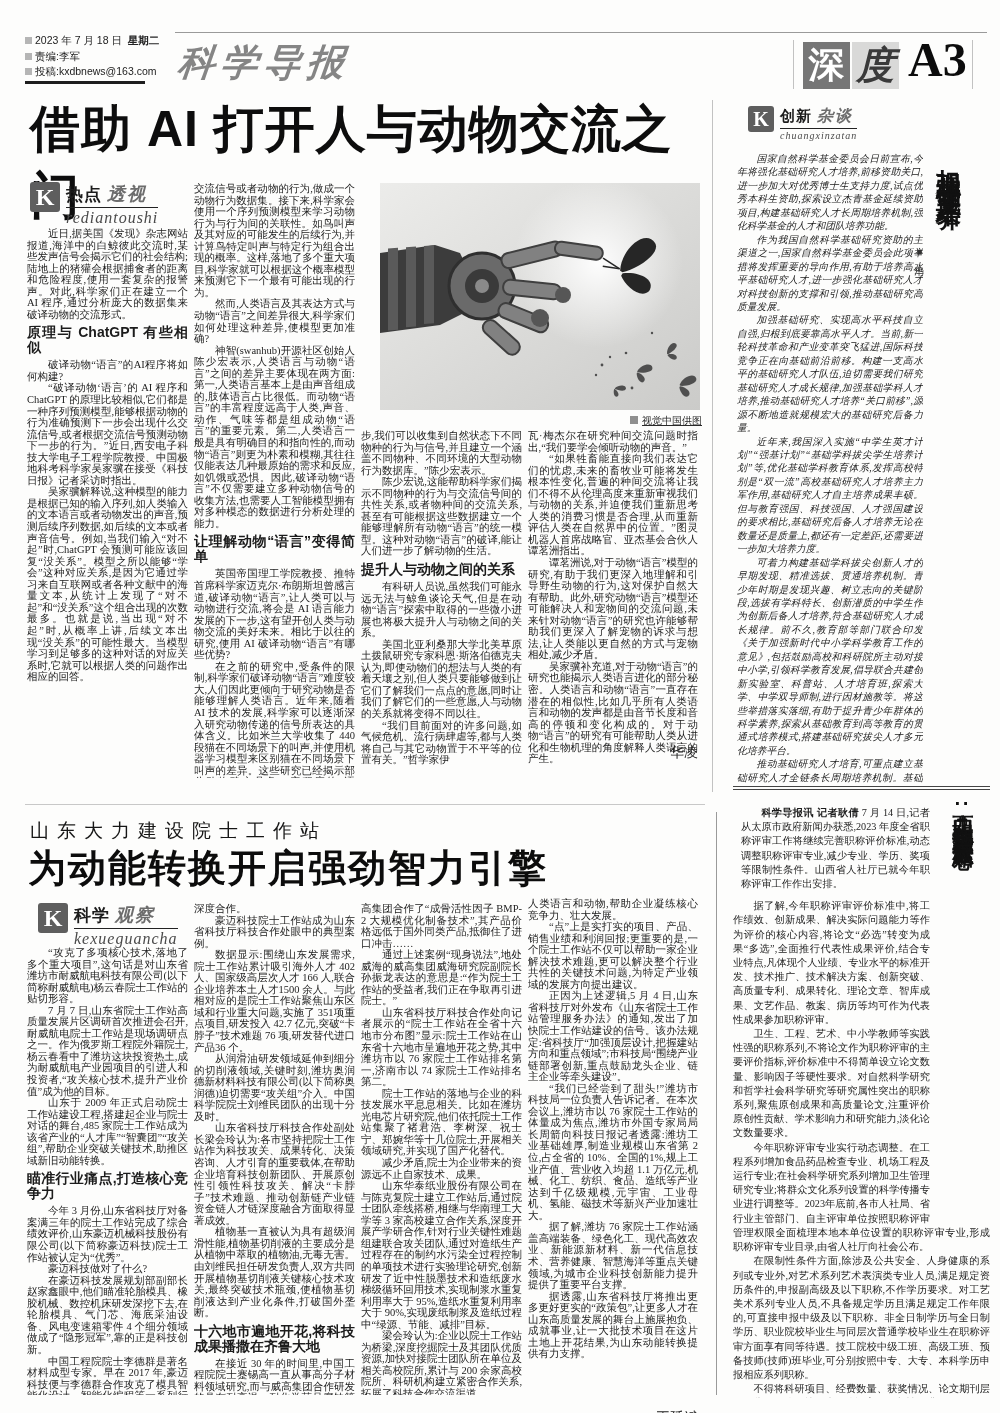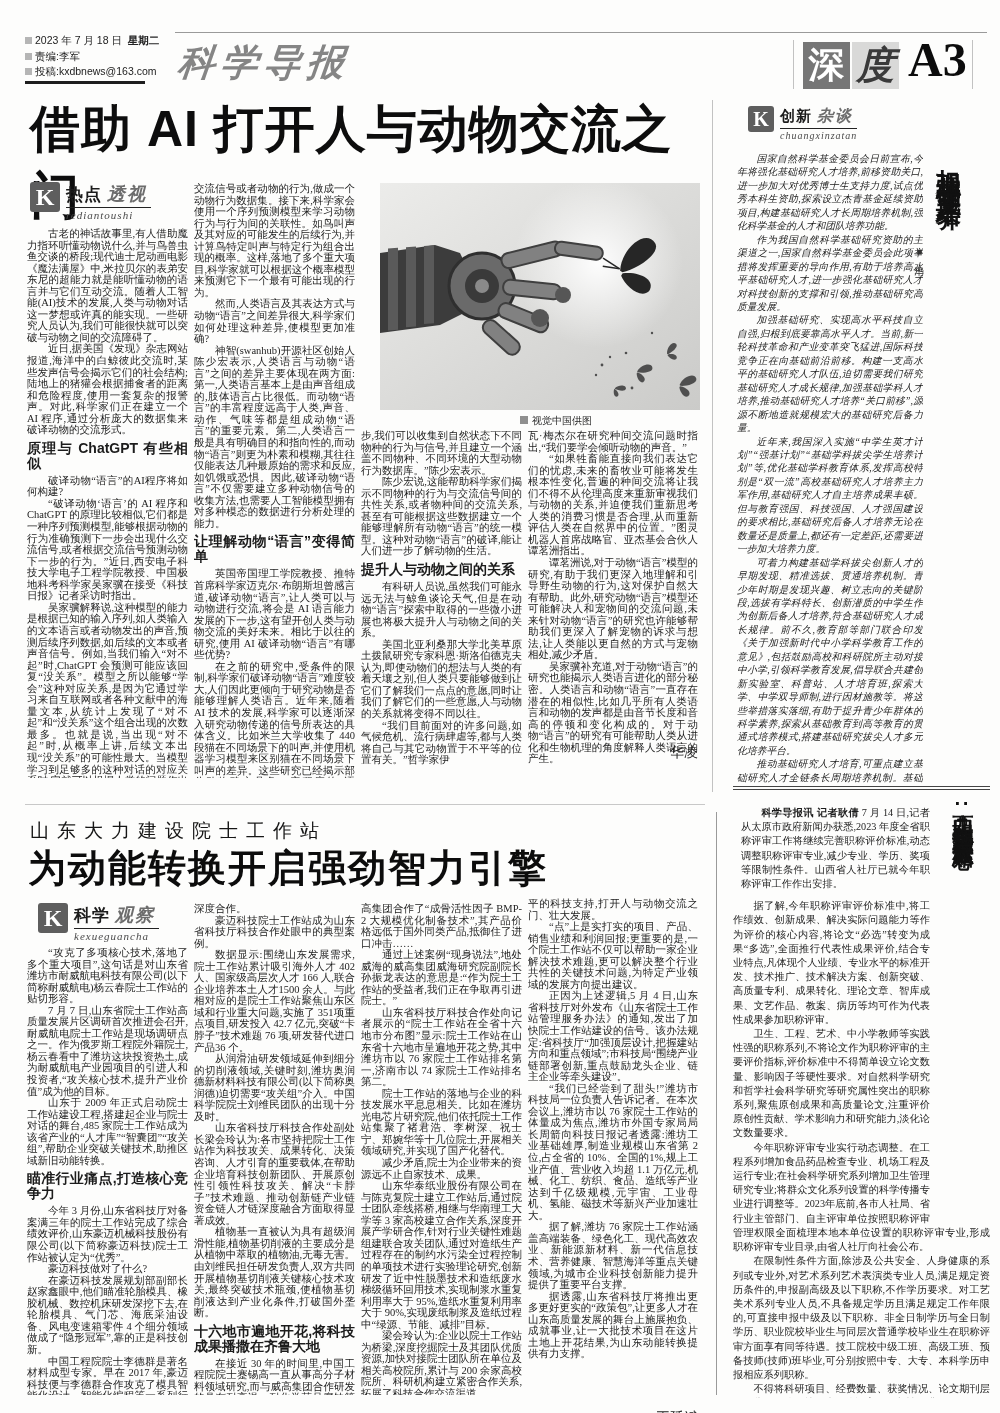--- a/index.html
+++ b/index.html
@@ -17,32 +17,32 @@
   .b1{background:#767676;color:#fff;font-size:36px;font-weight:bold;}
   .b2{background:#d9d9d8;color:#3a3a3a;font-size:38px;font-weight:bold;font-style:italic;}
   .pageno{font-size:48px;font-weight:bold;color:#0c0c0c;font-family:"Liberation Serif",serif;}
   
   .klabel{display:flex;align-items:flex-start;}
   .kbox{width:30px;height:30px;background:#5e5e5e;color:#fff;font-family:"Liberation Serif",serif;
         font-weight:bold;font-size:24px;line-height:30px;text-align:center;border-radius:3px;margin-right:6px;}
   .ltxt .row1{display:flex;align-items:baseline;border-bottom:1.5px solid #222;padding:0 4px 1px 0;}
   .lbold{font-weight:bold;font-size:17px;letter-spacing:1px;font-family:"Liberation Sans",sans-serif;}
   .lscript{font-size:18px;font-style:italic;font-weight:bold;color:#6d6d6d;margin-left:5px;letter-spacing:2px;}
-  .lpinyin{font-style:italic;font-size:11px;color:#4a4a4a;letter-spacing:1px;padding-top:1px;}
+  .lpinyin{font-style:italic;font-size:16px;color:#4a4a4a;letter-spacing:1px;padding-top:1px;}
   
   .col{overflow:hidden;font-size:10.5px;line-height:11.55px;text-align:justify;}
   .col p{margin:0;text-indent:2em;}
   .col p.noind{text-indent:0;}
   .sub{font-family:"Liberation Sans",sans-serif;font-weight:bold;font-size:14px;line-height:15px;
        text-indent:0 !important;margin:5px 0 4px 0 !important;}
   .kaicol{font-style:italic;font-size:9.8px;line-height:13.45px;text-align:justify;overflow:hidden;}
   .kaicol p{margin:0;text-indent:2em;}
   .vtitle{writing-mode:vertical-rl;font-family:"Liberation Sans",sans-serif;font-weight:bold;color:#111;}
   .byline{font-weight:normal;text-align:right;font-size:14px;margin-top:28px;}
-  .caption{font-size:10px;color:#2a2a2a;}
+  .caption{font-size:10px;color:#2a2a2a;text-align:right;text-decoration:underline;}
   .caption .sq{display:inline-block;width:8px;height:8px;background:#8f8f8f;margin-right:4px;}
   .vline{position:absolute;width:1px;background:#c2c2c2;}
   .dbl{border-top:1px solid #444;border-bottom:1px solid #444;height:2px;}
   .lede-b{font-weight:bold;}
 </style>
 </head>
 <body>
 
 <div class="abs rule" style="left:175px;top:32px;width:812px;height:1px;"></div>
 
@@ -140,21 +140,20 @@
         <circle cx="216" cy="192" r="1.2"></circle>
         <circle cx="246" cy="170" r="1.3"></circle>
         <circle cx="252" cy="205" r="1.4"></circle>
         <circle cx="272" cy="150" r="1.2"></circle>
     </g>
   </svg>
 </div>
 <div class="abs caption" style="left:520px;top:414px;width:182px;"><span class="sq"></span><span>视觉中国供图</span></div>
 
 <div class="abs col" style="left:27px;top:228px;width:161px;height:550px;">
-  <p>古老的神话故事里,有人借助魔力指环听懂动物说什么,并与鸟兽虫鱼交谈的桥段;现代迪士尼动画电影《魔法满屋》中,米拉贝尔的表弟安东尼的超能力就是能听懂动物的语言并与它们互动交流。随着人工智能(AI)技术的发展,人类与动物对话这一梦想或许真的能实现。一些研究人员认为,我们可能很快就可以突破与动物之间的交流障碍了。</p>
   <p>近日,据美国《发现》杂志网站报道,海洋中的白鲸彼此交流时,某些发声信号会揭示它们的社会结构;陆地上的猪獾会根据捕食者的距离和危险程度,使用一套复杂的报警声。对此,科学家们正在建立一个 AI 程序,通过分析庞大的数据集来破译动物的交流形式。</p>
   <p class="sub">原理与 ChatGPT 有些相似</p>
   <p>破译动物“语言”的AI程序将如何构建?</p>
   <p>“破译动物‘语言’的 AI 程序和ChatGPT 的原理比较相似,它们都是一种序列预测模型,能够根据动物的行为准确预测下一步会出现什么交流信号,或者根据交流信号预测动物下一步的行为。”近日,西安电子科技大学电子工程学院教授、中国极地科考科学家吴家骥在接受《科技日报》记者采访时指出。</p>
   <p>吴家骥解释说,这种模型的能力是根据已知的输入序列,如人类输入的文本语言或者动物发出的声音,预测后续序列数据,如后续的文本或者声音信号。例如,当我们输入“对不起”时,ChatGPT 会预测可能应该回复“没关系”。模型之所以能够“学会”这种对应关系,是因为它通过学习来自互联网或者各种文献中的海量文本,从统计上发现了“对不起”和“没关系”这个组合出现的次数最多。也就是说,当出现“对不起”时,从概率上讲,后续文本出现“没关系”的可能性最大。当模型学习到足够多的这种对话的对应关系时,它就可以根据人类的问题作出相应的回答。</p>
 
 </div>
 <div class="abs col" style="left:194px;top:183px;width:161px;height:595px;">
   <p class="noind">交流信号或者动物的行为,做成一个动物行为数据集。接下来,科学家会使用一个序列预测模型来学习动物行为与行为间的关联性。如鸟叫声及其对应的可能发生的后续行为,并计算鸟特定叫声与特定行为组合出现的概率。这样,落地了多个重大项目,科学家就可以根据这个概率模型来预测它下一个最有可能出现的行为。</p>
   <p>然而,人类语言及其表达方式与动物“语言”之间差异很大,科学家们如何处理这种差异,使模型更加准确?</p>
@@ -248,21 +247,21 @@
   <p class="noind">高集团合作了“成骨活性因子 BMP-2 大规模优化制备技术”,其产品价格远低于国外同类产品,抵御住了进口冲击……</p>
   <p>通过上述案例“现身说法”,地处威海的威高集团威海研究院副院长孙振龙表达的意思是:“作为院士工作站的受益者,我们正在争取再引进院士。”</p>
   <p>山东省科技厅科技合作处向记者展示的“院士工作站在全省十六地市分布图”显示:院士工作站在山东省十六地市呈遍地开花之势,其中潍坊市以 76 家院士工作站排名第一,济南市以 74 家院士工作站排名第二。</p>
   <p>院士工作站的落地与企业的科技发展水平息息相关。比如在潍坊光电芯片研究院,他们依托院士工作站集聚了褚君浩、李树深、祝士宁、郑婉华等十几位院士,开展相关领域研究,并实现了国产化替代。</p>
   <p>减少矛盾,院士为企业带来的资源远不止自家技术、成果。</p>
   <p>山东华泰纸业股份有限公司在与陈克复院士建立工作站后,通过院士团队牵线搭桥,相继与华南理工大学等 3 家高校建立合作关系,深度开展产学研合作,针对行业关键性难题组建联合攻关团队,通过对造纸生产过程存在的制约水污染全过程控制的单项技术进行实验理论研究,创新研发了近中性脱墨技术和造纸废水梯级循环回用技术,实现制浆水重复利用率大于 95%,造纸水重复利用率大于 90%,实现废纸制浆及造纸过程中“绿源、节能、减排”目标。</p>
   <p>梁会玲认为:企业以院士工作站为桥梁,深度挖掘院士及其团队优质资源,加快对接院士团队所在单位及相关高校院所,累计与 200 余家高校院所、科研机构建立紧密合作关系,拓展了科技合作交流渠道。</p>
 
 </div>
 <div class="abs col" style="left:528px;top:898px;width:170px;height:497px;">
-  <p class="noind">平的科技支持,打开人与动物交流之门、壮大发展。</p>
+  <p class="noind">人类语言和动物,帮助企业凝练核心竞争力、壮大发展。</p>
   <p>“点”上是实打实的项目、产品、销售业绩和利润回报;更重要的是,一个院士工作站不仅可以帮助一家企业解决技术难题,更可以解决整个行业共性的关键技术问题,为特定产业领域的发展方向提出建议。</p>
   <p>正因为上述逻辑,5 月 4 日,山东省科技厅对外发布《山东省院士工作站管理服务办法》的通知,发出了加快院士工作站建设的信号。该办法规定:省科技厅“加强顶层设计,把握建站方向和重点领域”;市科技局“围绕产业链部署创新,重点鼓励龙头企业、链主企业等牵头建设”。</p>
   <p>“我们已经尝到了甜头!”潍坊市科技局一位负责人告诉记者。在本次会议上,潍坊市以 76 家院士工作站的体量成为焦点,潍坊市外国专家局局长周箭向科技日报记者透露:潍坊工业基础雄厚,制造业规模山东省第 2 位,占全省的 10%、全国的1%,规上工业产值、营业收入均超 1.1 万亿元,机械、化工、纺织、食品、造纸等产业达到千亿级规模,元宇宙、工业母机、氢能、磁技术等新兴产业加速壮大。</p>
   <p>据了解,潍坊 76 家院士工作站涵盖高端装备、绿色化工、现代高效农业、新能源新材料、新一代信息技术、营养健康、智慧海洋等重点关键领域,为城市企业科技创新能力提升提供了重要平台支撑。</p>
   <p>据透露,山东省科技厅将推出更多更好更实的“政策包”,让更多人才在山东高质量发展的舞台上施展抱负、成就事业,让一大批技术项目在这片土地上开花结果,为山东动能转换提供有力支撑。</p>
 </div>
 <div class="abs byline" style="left:615px;top:1381px;width:83px;">王延斌</div>
 
 <div class="vline" style="left:716px;top:812px;height:583px;background:#9a9a9a;"></div>
 

